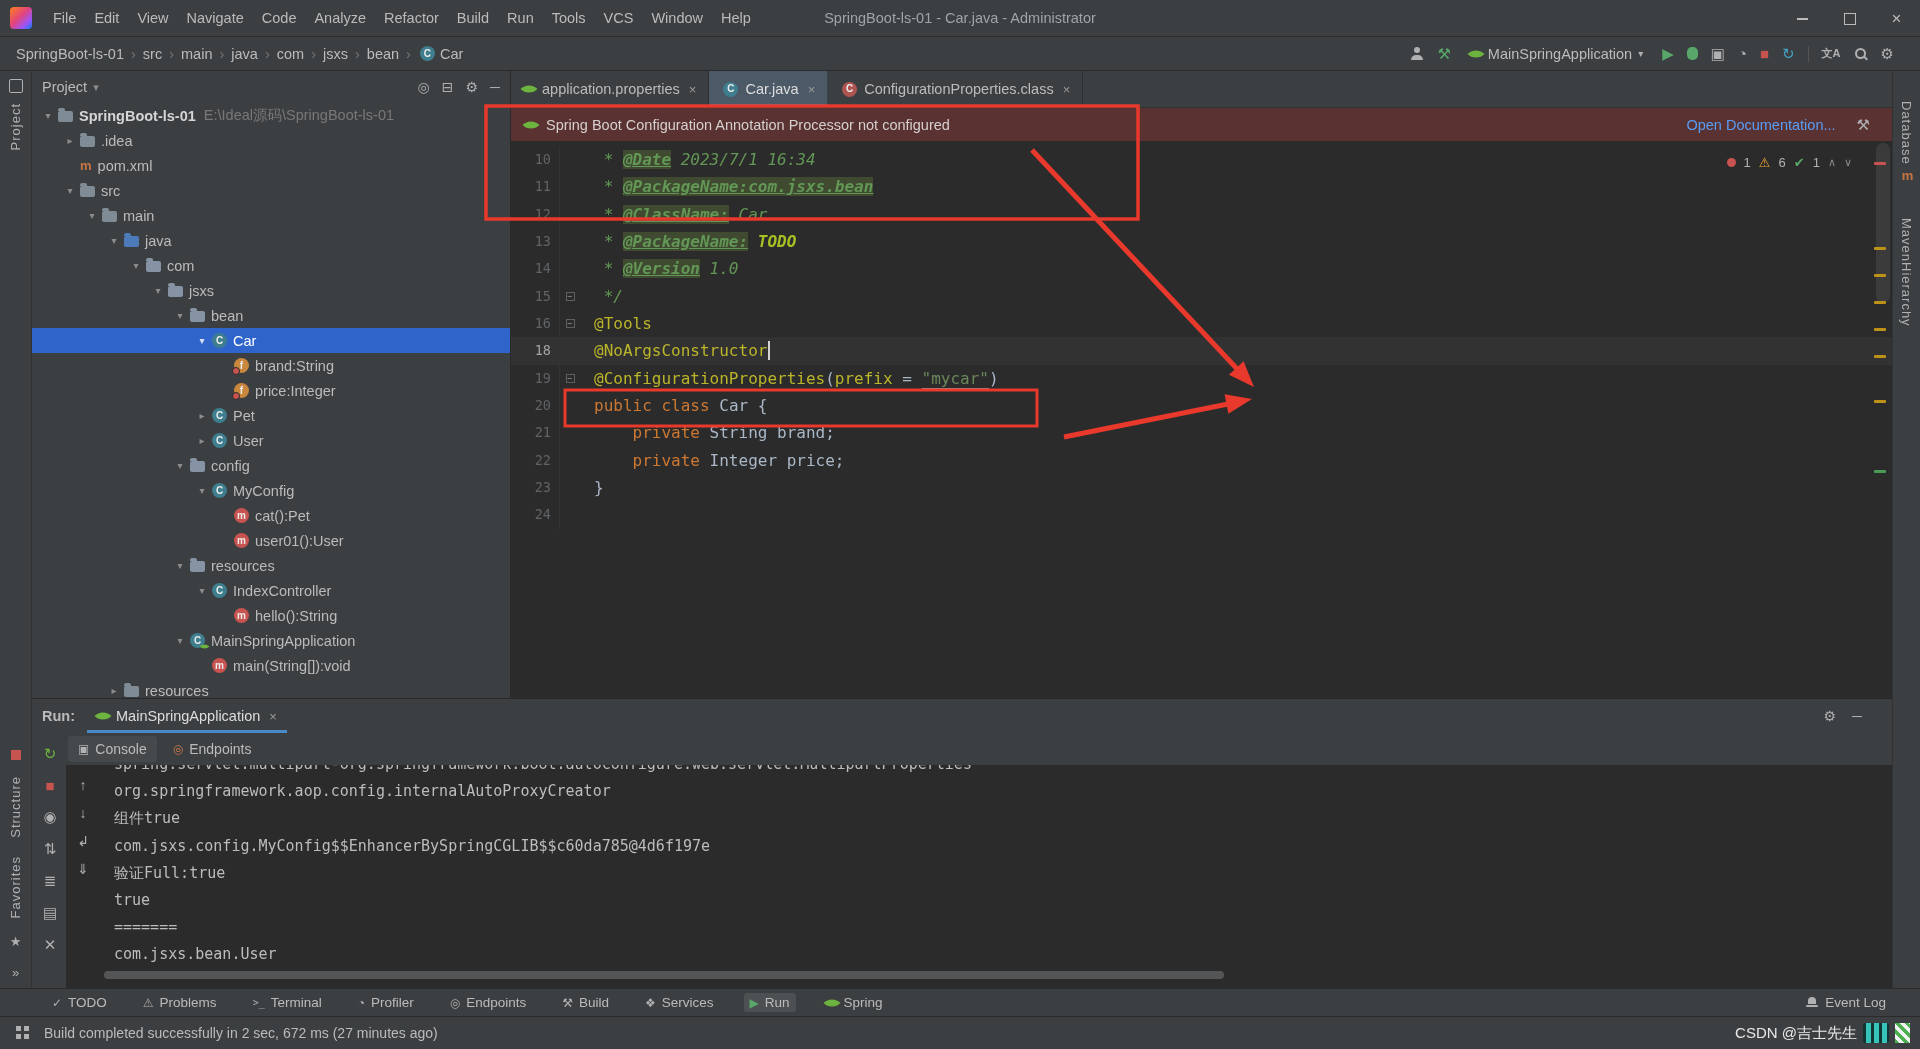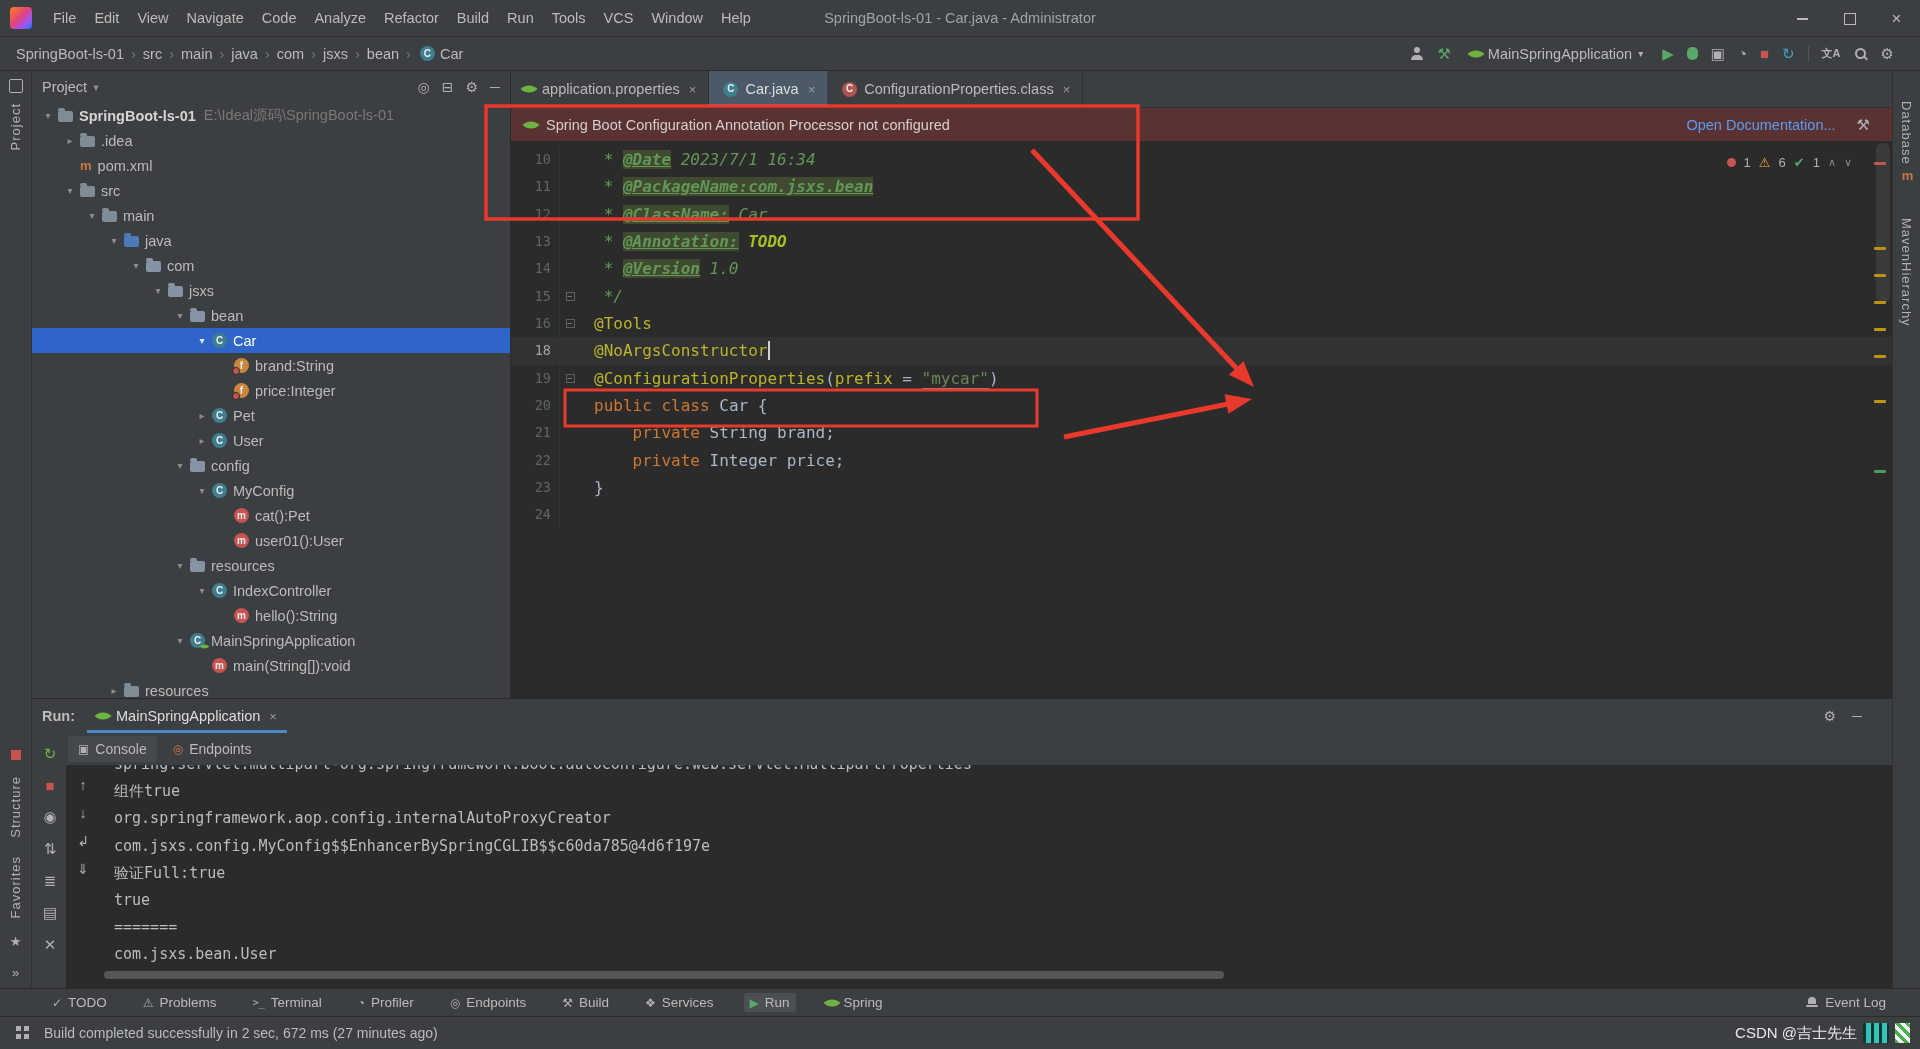--- a/index.html
+++ b/index.html
@@ -455,21 +455,21 @@
     <div class="banner">
       <span class="ic-leaf"></span>
       <span class="banner-text">Spring Boot Configuration Annotation Processor not configured</span>
       <span class="banner-link">Open Documentation...</span>
       <span class="wrench">⚒</span>
     </div>
     <div class="codewrap">
         <div class="cline"><span class="gut">10</span><span class="foldc"></span><span class="ctext"><span class="s-doc"> * </span><span class="s-doctag">@Date</span><span class="s-doci"> 2023/7/1 16:34</span></span></div>
         <div class="cline"><span class="gut">11</span><span class="foldc"></span><span class="ctext"><span class="s-doc"> * </span><span class="s-doctag">@PackageName:com.jsxs.bean</span></span></div>
         <div class="cline"><span class="gut">12</span><span class="foldc"></span><span class="ctext"><span class="s-doc"> * </span><span class="s-doctag">@ClassName:</span><span class="s-doci"> Car</span></span></div>
-        <div class="cline"><span class="gut">13</span><span class="foldc"></span><span class="ctext"><span class="s-doc"> * </span><span class="s-doctag">@Annotation:</span><span class="s-todo"> TODO</span></span></div>
+        <div class="cline"><span class="gut">13</span><span class="foldc"></span><span class="ctext"><span class="s-doc"> * </span><span class="s-doctag">@PackageName:</span><span class="s-todo"> TODO</span></span></div>
         <div class="cline"><span class="gut">14</span><span class="foldc"></span><span class="ctext"><span class="s-doc"> * </span><span class="s-doctag">@Version</span><span class="s-doci"> 1.0</span></span></div>
         <div class="cline"><span class="gut">15</span><span class="foldc"><span class="fold-box">−</span></span><span class="ctext"><span class="s-doc"> */</span></span></div>
         <div class="cline"><span class="gut">16</span><span class="foldc"><span class="fold-box">−</span></span><span class="ctext"><span class="s-ann">@Tools</span></span></div>
         <div class="cline cur"><span class="gut">18</span><span class="foldc"></span><span class="ctext"><span class="s-ann">@NoArgsConstructor</span><span class="caret"></span></span></div>
         <div class="cline"><span class="gut">19</span><span class="foldc"><span class="fold-box">−</span></span><span class="ctext"><span class="s-ann">@ConfigurationProperties</span><span class="s-pln">(</span><span class="s-ann">prefix</span><span class="s-pln"> = </span><span class="s-str">"mycar"</span><span class="s-pln">)</span></span></div>
         <div class="cline"><span class="gut">20</span><span class="foldc"></span><span class="ctext"><span class="s-kw">public</span><span class="s-pln"> </span><span class="s-kw">class</span><span class="s-pln"> Car {</span></span></div>
         <div class="cline"><span class="gut">21</span><span class="foldc"></span><span class="ctext"><span class="s-pln">    </span><span class="s-kw">private</span><span class="s-pln"> String brand;</span></span></div>
         <div class="cline"><span class="gut">22</span><span class="foldc"></span><span class="ctext"><span class="s-pln">    </span><span class="s-kw">private</span><span class="s-pln"> Integer price;</span></span></div>
         <div class="cline"><span class="gut">23</span><span class="foldc"></span><span class="ctext"><span class="s-pln">}</span></span></div>
         <div class="cline"><span class="gut">24</span><span class="foldc"></span><span class="ctext"></span></div>
@@ -529,22 +529,22 @@
     </div>
     <div class="runbody">
       <div class="colB">
         <span>↑</span>
         <span>↓</span>
         <span>↲</span>
         <span>⇓</span>
       </div>
       <div class="console">
           <div class="conline">spring.servlet.multipart-org.springframework.boot.autoconfigure.web.servlet.MultipartProperties</div>
+          <div class="conline">org.springframework.aop.config.internalAutoProxyCreator</div>
           <div class="conline">组件true</div>
-          <div class="conline">org.springframework.aop.config.internalAutoProxyCreator</div>
           <div class="conline">com.jsxs.config.MyConfig$$EnhancerBySpringCGLIB$$c60da785@4d6f197e</div>
           <div class="conline">验证Full:true</div>
           <div class="conline">true</div>
           <div class="conline">=======</div>
           <div class="conline">com.jsxs.bean.User</div>
         </div>
       <div class="hscroll"></div>
     </div>
   </div>
 

